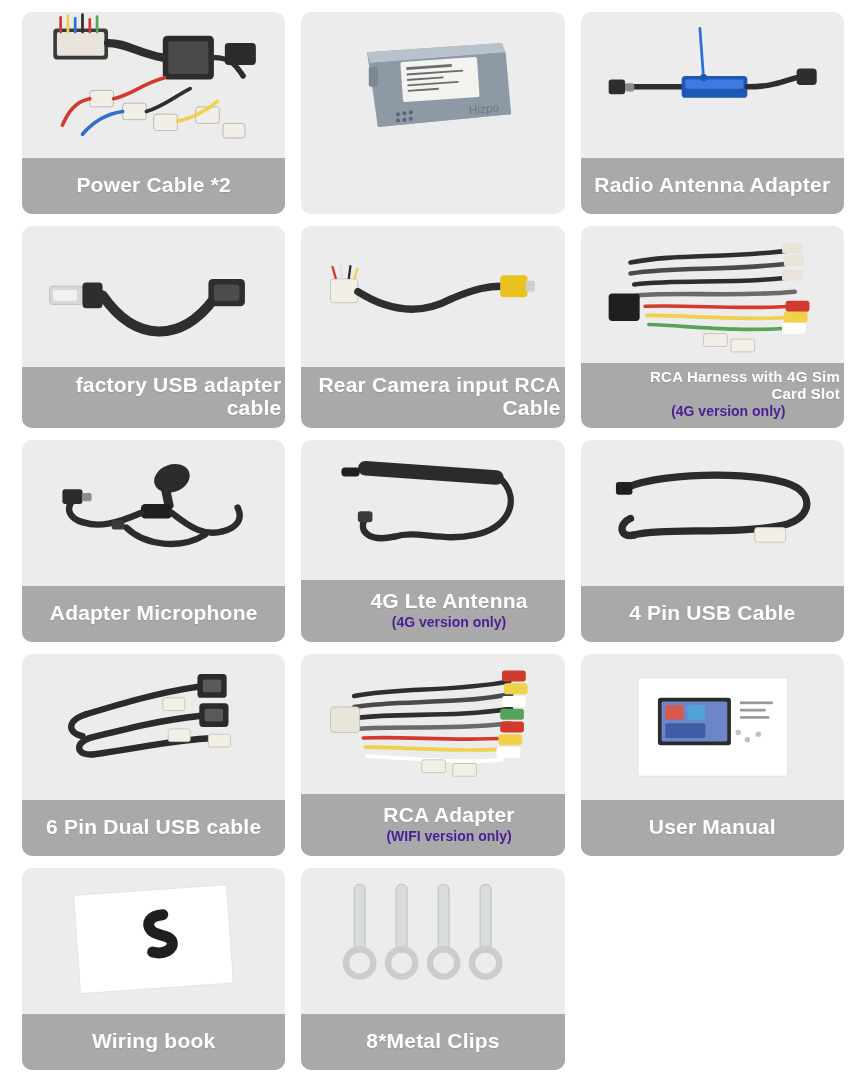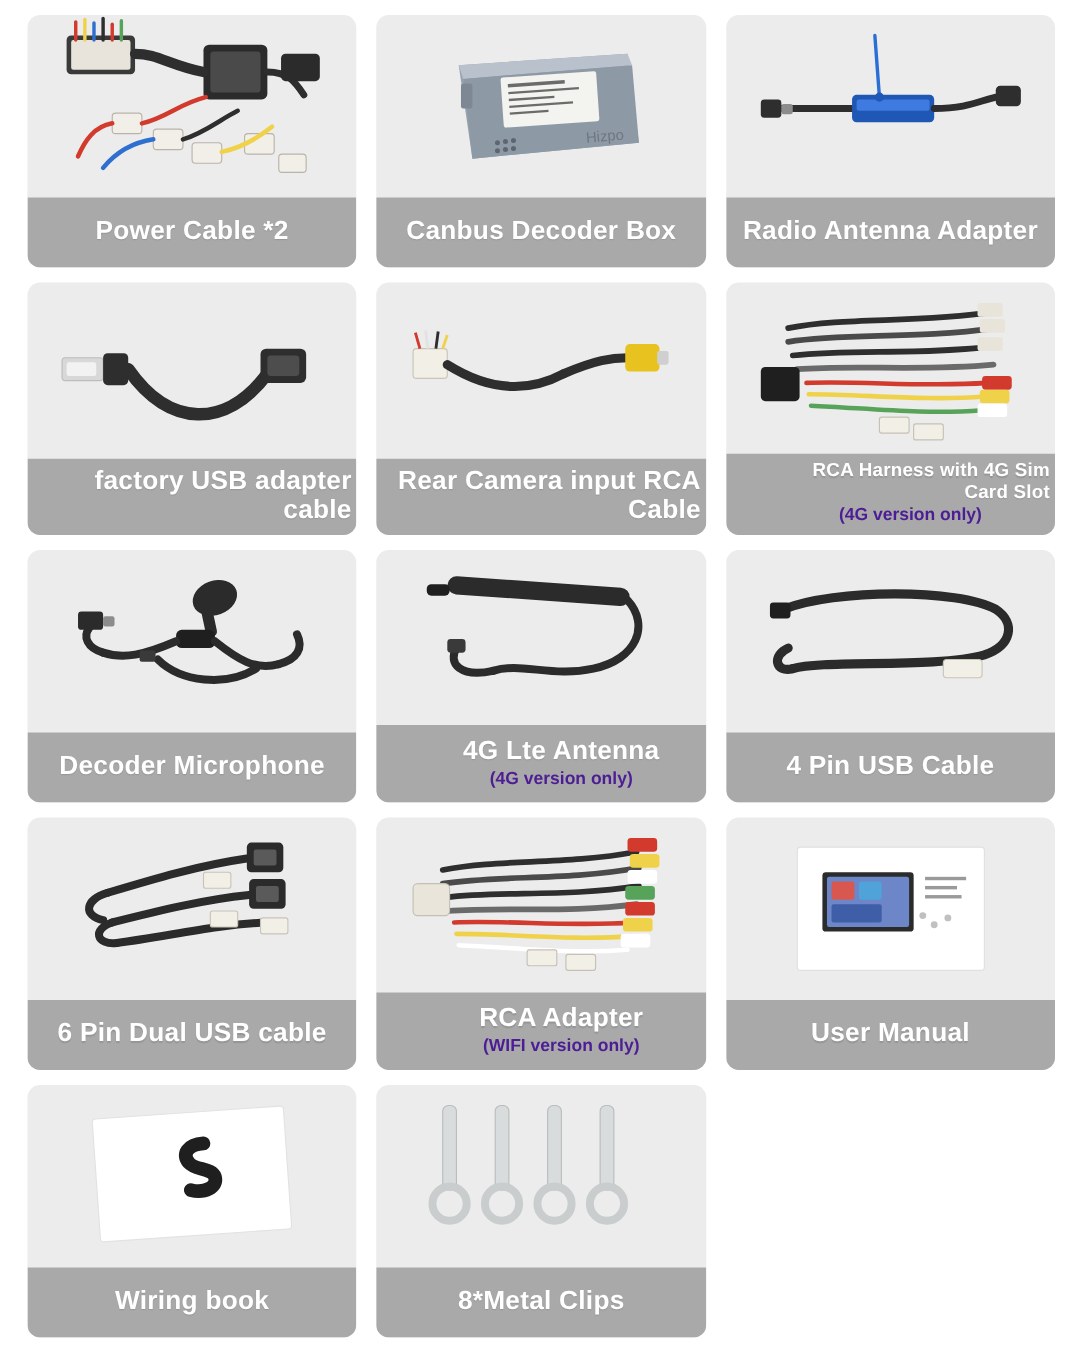--- a/index.html
+++ b/index.html
@@ -133,23 +133,20 @@
               <circle cx="106" cy="110" r="2.2"></circle>
             <circle cx="92" cy="119" r="2.2"></circle>
               <circle cx="99" cy="118" r="2.2"></circle>
               <circle cx="106" cy="117" r="2.2"></circle>
           </g>
           <rect x="60" y="60" width="10" height="22" rx="2" fill="#7e8894"></rect>
           <text x="170" y="112" font-size="13" fill="#6d7682" font-family="Liberation Sans, sans-serif" transform="rotate(-5 170 112)">Hizpo</text>
         </g>
       </svg>
     </div>
-    <div class="caption">
-      <span class="main">Canbus Decoder Box</span>
-    </div>
   </div>
 
   <div class="card">
     <div class="art">
       <svg viewBox="0 0 260 160" preserveAspectRatio="xMidYMid meet">
         <g fill="none" stroke-linecap="round">
           <path d="M116 18 L120 72" stroke="#2b6fd6" stroke-width="3"></path>
           <path d="M28 82 C56 82 72 82 96 82" stroke="#2e2e2e" stroke-width="6"></path>
           <rect x="16" y="74" width="18" height="16" rx="3" fill="#2e2e2e" stroke="none"></rect>
           <rect x="34" y="78" width="10" height="9" rx="2" fill="#8c8c8c" stroke="none"></rect>
@@ -259,21 +256,21 @@
           <path d="M52 90 C38 86 34 76 40 68" stroke="#2b2b2b" stroke-width="7"></path>
           <path d="M206 100 C222 96 228 86 222 74" stroke="#2b2b2b" stroke-width="7"></path>
           <path d="M100 96 C120 116 160 120 186 104" stroke="#2b2b2b" stroke-width="7"></path>
           <rect x="30" y="54" width="22" height="16" rx="3" fill="#2b2b2b" stroke="none"></rect>
           <rect x="52" y="58" width="10" height="9" rx="2" fill="#8c8c8c" stroke="none"></rect>
           <rect x="84" y="88" width="14" height="10" rx="2" fill="#3a3a3a" stroke="none"></rect>
         </g>
       </svg>
     </div>
     <div class="caption">
-      <span class="main">Decoder Microphone</span>
+      <span class="main">Adapter Microphone</span>
     </div>
   </div>
 
   <div class="card">
     <div class="art">
       <svg viewBox="0 0 260 160" preserveAspectRatio="xMidYMid meet">
         <g>
           <rect x="48" y="28" width="160" height="16" rx="8" fill="#2b2b2b" transform="rotate(4 128 36)"></rect>
           <rect x="30" y="30" width="20" height="10" rx="4" fill="#1f1f1f"></rect>
           <path d="M206 44 C226 66 214 96 176 104 C140 112 112 98 88 106" stroke="#2b2b2b" stroke-width="7" fill="none" stroke-linecap="round"></path>

